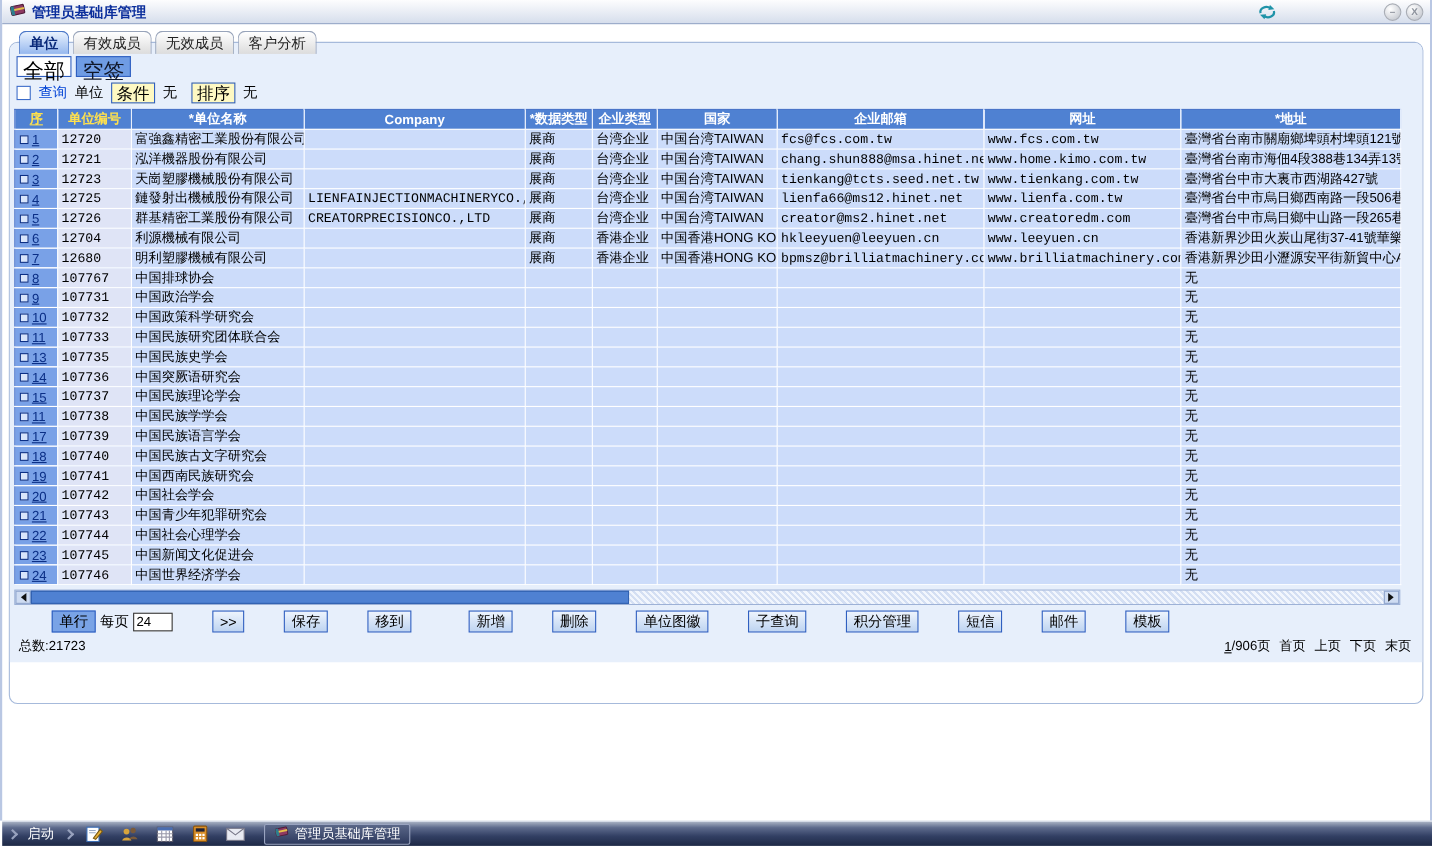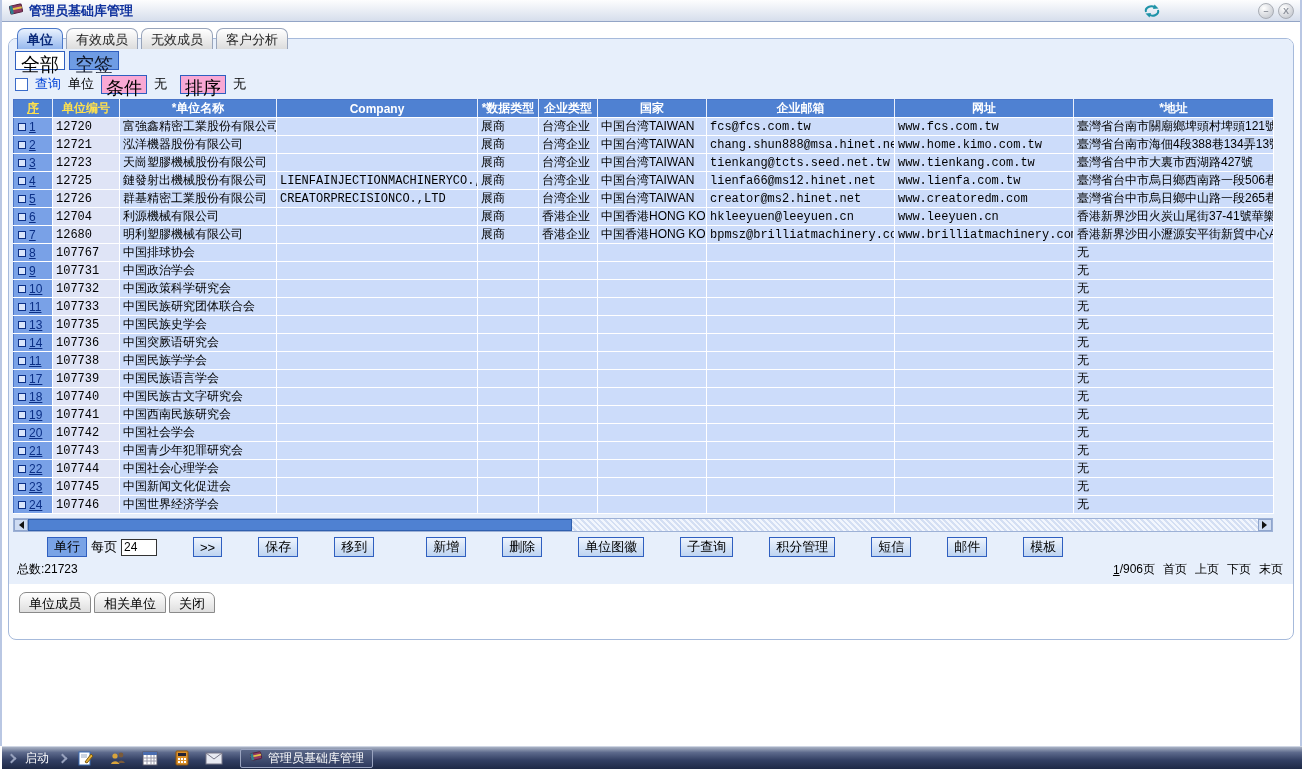--- a/index.html
+++ b/index.html
@@ -29,21 +29,21 @@
 
   .panel { background:#e7effb; border-radius:7px 7px 0 0; padding:12px 2px 6px 2px; }
 
   .viewrow { display:flex; gap:4px; margin:0 0 4px 4px; }
   .vbtn { height:19px; padding:0 5px; font-size:19px; border:1px solid #2f5fc0; background:#fff; color:#000; cursor:pointer; }
   .vbtn.selected { background:#6f9ce4; color:#0f172a; }
 
   .filterrow { display:flex; align-items:center; gap:7px; margin:0 0 5px 4px; height:20px; font-size:13px; }
   .cb-lg { width:13px; height:13px; background:#fff; border:1px solid #3a6bc9; display:inline-block; cursor:pointer; }
   .link { color:#0545d6; cursor:pointer; }
-  .fbtn { height:19px; padding:0 4px; font-size:18px; border:1px solid #2f5fc0; background:#f9a8d4; cursor:pointer; }
+  .fbtn { height:19px; padding:0 4px; font-size:15px; border:1px solid #2f5fc0; background:#fef9c3; cursor:pointer; }
 
   
   table.grid { border-collapse:collapse; table-layout:fixed; width:1260px; margin-left:2px;
                border:1px solid #4a74c8; background:#ccdcfa; }
   .grid th { height:18px; background:#4f81d2; color:#fff; font-size:12px; font-weight:bold; text-align:center;
              border-right:1px solid #e9effb; border-bottom:1px solid #fff; overflow:hidden; white-space:nowrap; padding:0 2px; }
   .grid th.sorted { color:#ffe14d; }
   .grid th.underline { text-decoration:underline; }
   .grid td { height:18px; font-size:12px; background:#ccdcfa; border-right:1px solid #fff; border-bottom:1px solid #fff;
              overflow:hidden; white-space:nowrap; padding:0 3px; color:#000; }
@@ -354,20 +354,35 @@
               <td class="c4"></td>
               <td class="c5"></td>
               <td class="c6"></td>
               <td class="mono c7"></td>
               <td class="mono c8"></td>
               <td class="c9">无</td>
             </tr>
             <tr>
               <td class="seq c0"><span class="seqlink">
                   <span class="cbx"></span>
+                  <span>15</span>
+                </span></td>
+              <td class="codecell mono c1">107737</td>
+              <td class="c2">中国民族理论学会</td>
+              <td class="mono c3"></td>
+              <td class="c4"></td>
+              <td class="c5"></td>
+              <td class="c6"></td>
+              <td class="mono c7"></td>
+              <td class="mono c8"></td>
+              <td class="c9">无</td>
+            </tr>
+            <tr>
+              <td class="seq c0"><span class="seqlink">
+                  <span class="cbx"></span>
                   <span>11</span>
                 </span></td>
               <td class="codecell mono c1">107738</td>
               <td class="c2">中国民族学学会</td>
               <td class="mono c3"></td>
               <td class="c4"></td>
               <td class="c5"></td>
               <td class="c6"></td>
               <td class="mono c7"></td>
               <td class="mono c8"></td>
@@ -518,25 +533,20 @@
       <div class="statusrow">
         <span>总数:21723</span>
         <span class="pager">
           <span class="pcur">1</span>
             <span>/906页</span>
           <span id="pager-links" style="display:contents"><span class="plink">首页</span><span class="plink">上页</span><span class="plink">下页</span><span class="plink">末页</span></span>
         </span>
       </div>
     </div>
 
-    <div class="bottomtabs" id="bottomtabs">
-        <button class="btab">单位成员</button>
-        <button class="btab">相关单位</button>
-        <button class="btab">关闭</button>
-      </div>
   </div>
 
   <div class="taskbar">
     <span class="chev"></span>
     <span class="start">启动</span>
     <span class="chev"></span>
     <span class="ticon">
       <svg width="16" height="16" viewBox="0 0 16 16">
           <rect x="1" y="2" width="11" height="13" fill="#fff" stroke="#3a6db5"></rect>
           <line x1="3" y1="5" x2="9" y2="5" stroke="#99aac4"></line>

